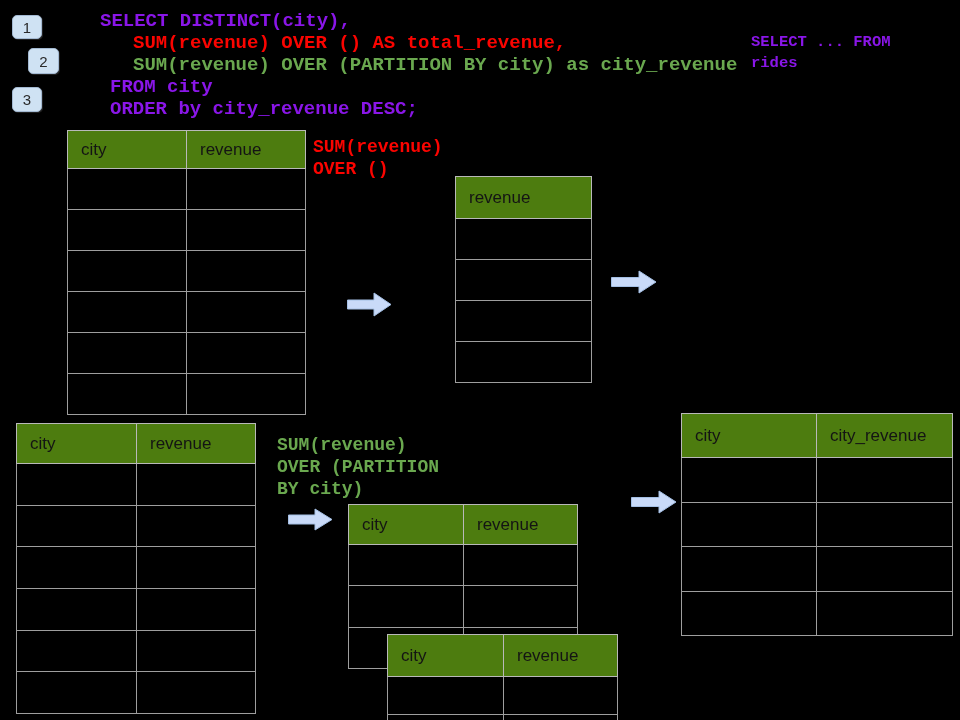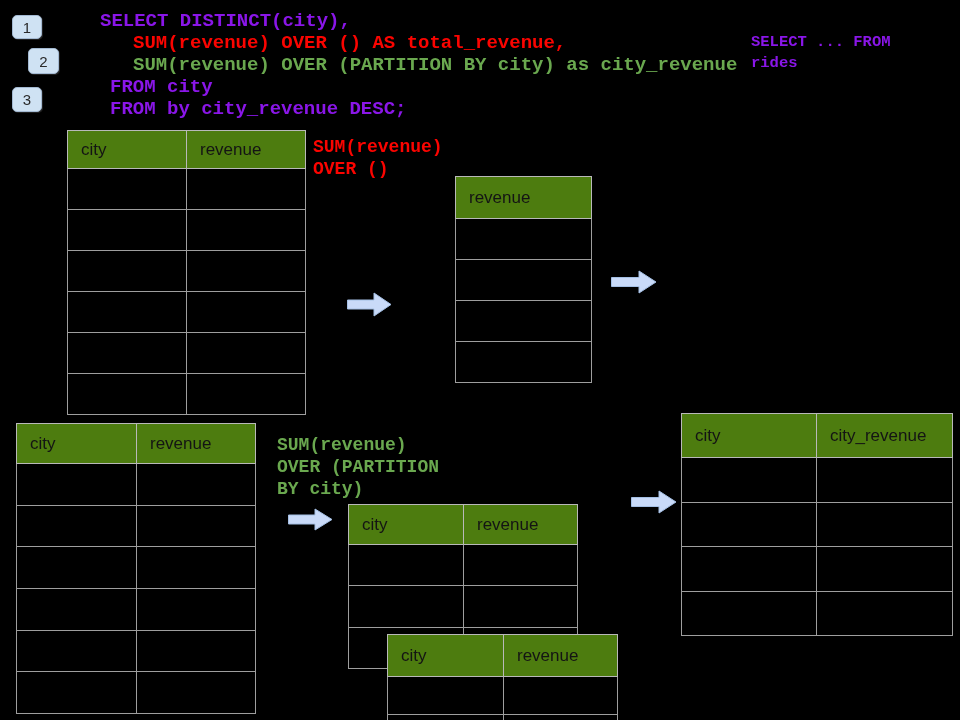--- a/index.html
+++ b/index.html
@@ -63,21 +63,21 @@
 <div id="canvas">
 
   <div class="badge b1">1</div>
   <div class="badge b2">2</div>
   <div class="badge b3">3</div>
 
   <div class="code purple l1">SELECT DISTINCT(city),</div>
   <div class="code green l3">SUM(revenue) OVER (PARTITION BY city) as city_revenue</div>
   <div class="code red l2">SUM(revenue) OVER () AS total_revenue,</div>
   <div class="code purple l4">FROM city</div>
-  <div class="code purple l5">FROM by city_revenue DESC;</div>
+  <div class="code purple l5">ORDER by city_revenue DESC;</div>
 
   <div class="code purple side-note sn1">SELECT ... FROM</div>
   <div class="code purple side-note sn2">rides</div>
 
   <div class="code red note rn1">SUM(revenue)</div>
   <div class="code red note rn2">OVER ()</div>
 
   <div class="code green note gn1">SUM(revenue)</div>
   <div class="code green note gn2">OVER (PARTITION</div>
   <div class="code green note gn3">BY city)</div>

